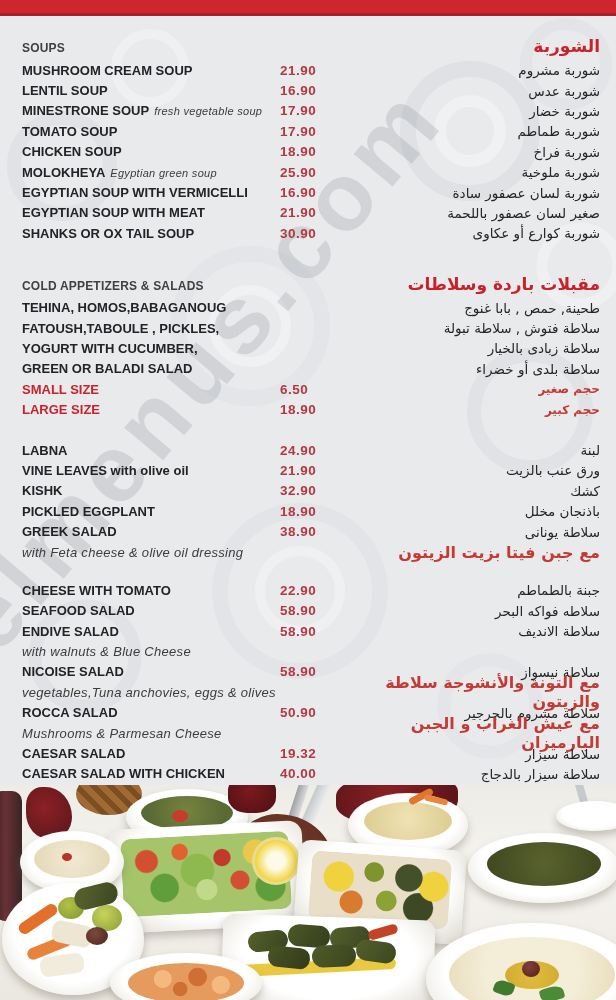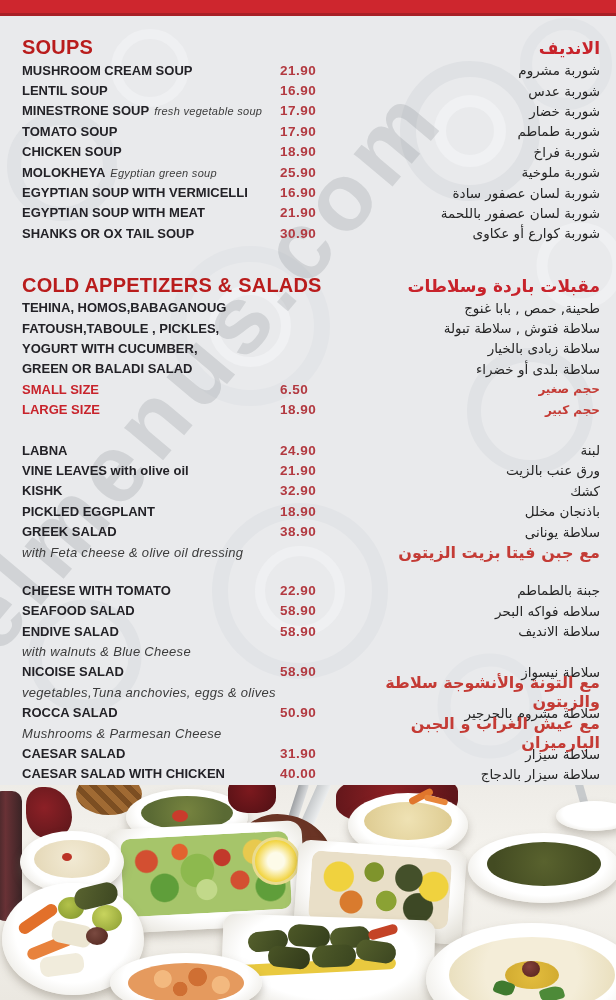--- a/index.html
+++ b/index.html
@@ -5,21 +5,21 @@
   html,body{margin:0;padding:0;}
   body{width:616px;height:1000px;overflow:hidden;background:#fff;font-family:"Liberation Sans",sans-serif;}
   .banner{height:13px;background:#ce262e;border-bottom:3px solid #a81f26;}
   .menu{position:relative;width:616px;height:769px;background:#e9eaec;overflow:hidden;}
   .swirls{position:absolute;left:0;top:0;z-index:0;}
   .watermark{position:absolute;left:-70px;top:585px;z-index:1;font-size:96px;font-weight:bold;
     color:#8e9498;opacity:.26;letter-spacing:8px;white-space:nowrap;
     transform:rotate(-50deg);transform-origin:0 0;font-family:"Liberation Sans",sans-serif;}
   .content{position:relative;z-index:2;padding:20px 16px 0 22px;}
   .sec-head{display:flex;justify-content:space-between;align-items:baseline;height:22px;margin-bottom:2px;}
-  .sec-title-en{color:#b91c1c;font-weight:bold;font-size:20px;letter-spacing:.2px;}
+  .sec-title-en{color:#404040;font-weight:bold;font-size:12px;letter-spacing:.2px;}
   .sec-title-ar{color:#c8232b;font-weight:bold;font-size:17px;font-family:"DejaVu Sans",sans-serif;direction:rtl;}
   .row{display:flex;align-items:center;height:20.4px;}
   .en{width:258px;font-weight:bold;font-size:13px;color:#232227;white-space:nowrap;}
   .en .note{font-weight:normal;font-style:italic;font-size:11px;color:#3c3c3c;margin-left:5px;letter-spacing:.3px;}
   .price{width:52px;text-align:left;font-weight:bold;font-size:13.5px;color:#b23940;letter-spacing:.5px;}
   .ar{flex:1;text-align:right;font-size:13.5px;color:#262626;font-family:"DejaVu Sans",sans-serif;direction:rtl;}
   .row.size .en{color:#c8232b;font-size:13px;}
   .row.size .ar{color:#c43b35;font-size:12px;font-weight:bold;}
   .row.desc .en{font-weight:normal;font-style:italic;font-size:13px;color:#3c3c3c;letter-spacing:.3px;}
   .row.desc .ar{color:#c43b35;font-size:16px;font-weight:bold;}
@@ -54,21 +54,21 @@
       <circle cx="580" cy="250" r="38" stroke="#eff0f2" stroke-width="11"></circle>
     </g>
   </svg>
 
   <div class="watermark">elmenus.com</div>
 
   <div class="content">
 
     <div class="sec-head">
       <span class="sec-title-en">SOUPS</span>
-      <span class="sec-title-ar">الانديف</span>
+      <span class="sec-title-ar">الشوربة</span>
     </div>
 
     <div class="row">
       <span class="en"><span>MUSHROOM CREAM SOUP</span></span>
       <span class="price">21.90</span>
       <span class="ar">شوربة مشروم</span>
     </div>
     <div class="row">
       <span class="en"><span>LENTIL SOUP</span></span>
       <span class="price">16.90</span>
@@ -95,21 +95,21 @@
       <span class="ar">شوربة ملوخية</span>
     </div>
     <div class="row">
       <span class="en"><span>EGYPTIAN SOUP WITH VERMICELLI</span></span>
       <span class="price">16.90</span>
       <span class="ar">شوربة لسان عصفور سادة</span>
     </div>
     <div class="row">
       <span class="en"><span>EGYPTIAN SOUP WITH MEAT</span></span>
       <span class="price">21.90</span>
-      <span class="ar">شوربة لسان عصفور باللحمة</span>
+      <span class="ar">صغير لسان عصفور باللحمة</span>
     </div>
     <div class="row">
       <span class="en"><span>SHANKS OR OX TAIL SOUP</span></span>
       <span class="price">30.90</span>
       <span class="ar">شوربة كوارع أو عكاوى</span>
     </div>
 
     <div class="gap30"></div>
 
     <div class="sec-head">
@@ -217,21 +217,21 @@
       <span class="price">50.90</span>
       <span class="ar">سلاطة مشروم بالجرجير</span>
     </div>
     <div class="row desc">
       <span class="en">Mushrooms &amp; Parmesan Cheese</span>
       <span class="price"></span>
       <span class="ar">مع عيش الغراب و الجبن البارميزان</span>
     </div>
     <div class="row">
       <span class="en">CAESAR SALAD</span>
-      <span class="price">31.90</span>
+      <span class="price">19.32</span>
       <span class="ar">سلاطة سيزار</span>
     </div>
     <div class="row">
       <span class="en">CAESAR SALAD WITH CHICKEN</span>
       <span class="price">40.00</span>
       <span class="ar">سلاطة سيزار بالدجاج</span>
     </div>
 
   </div>
 </div>

